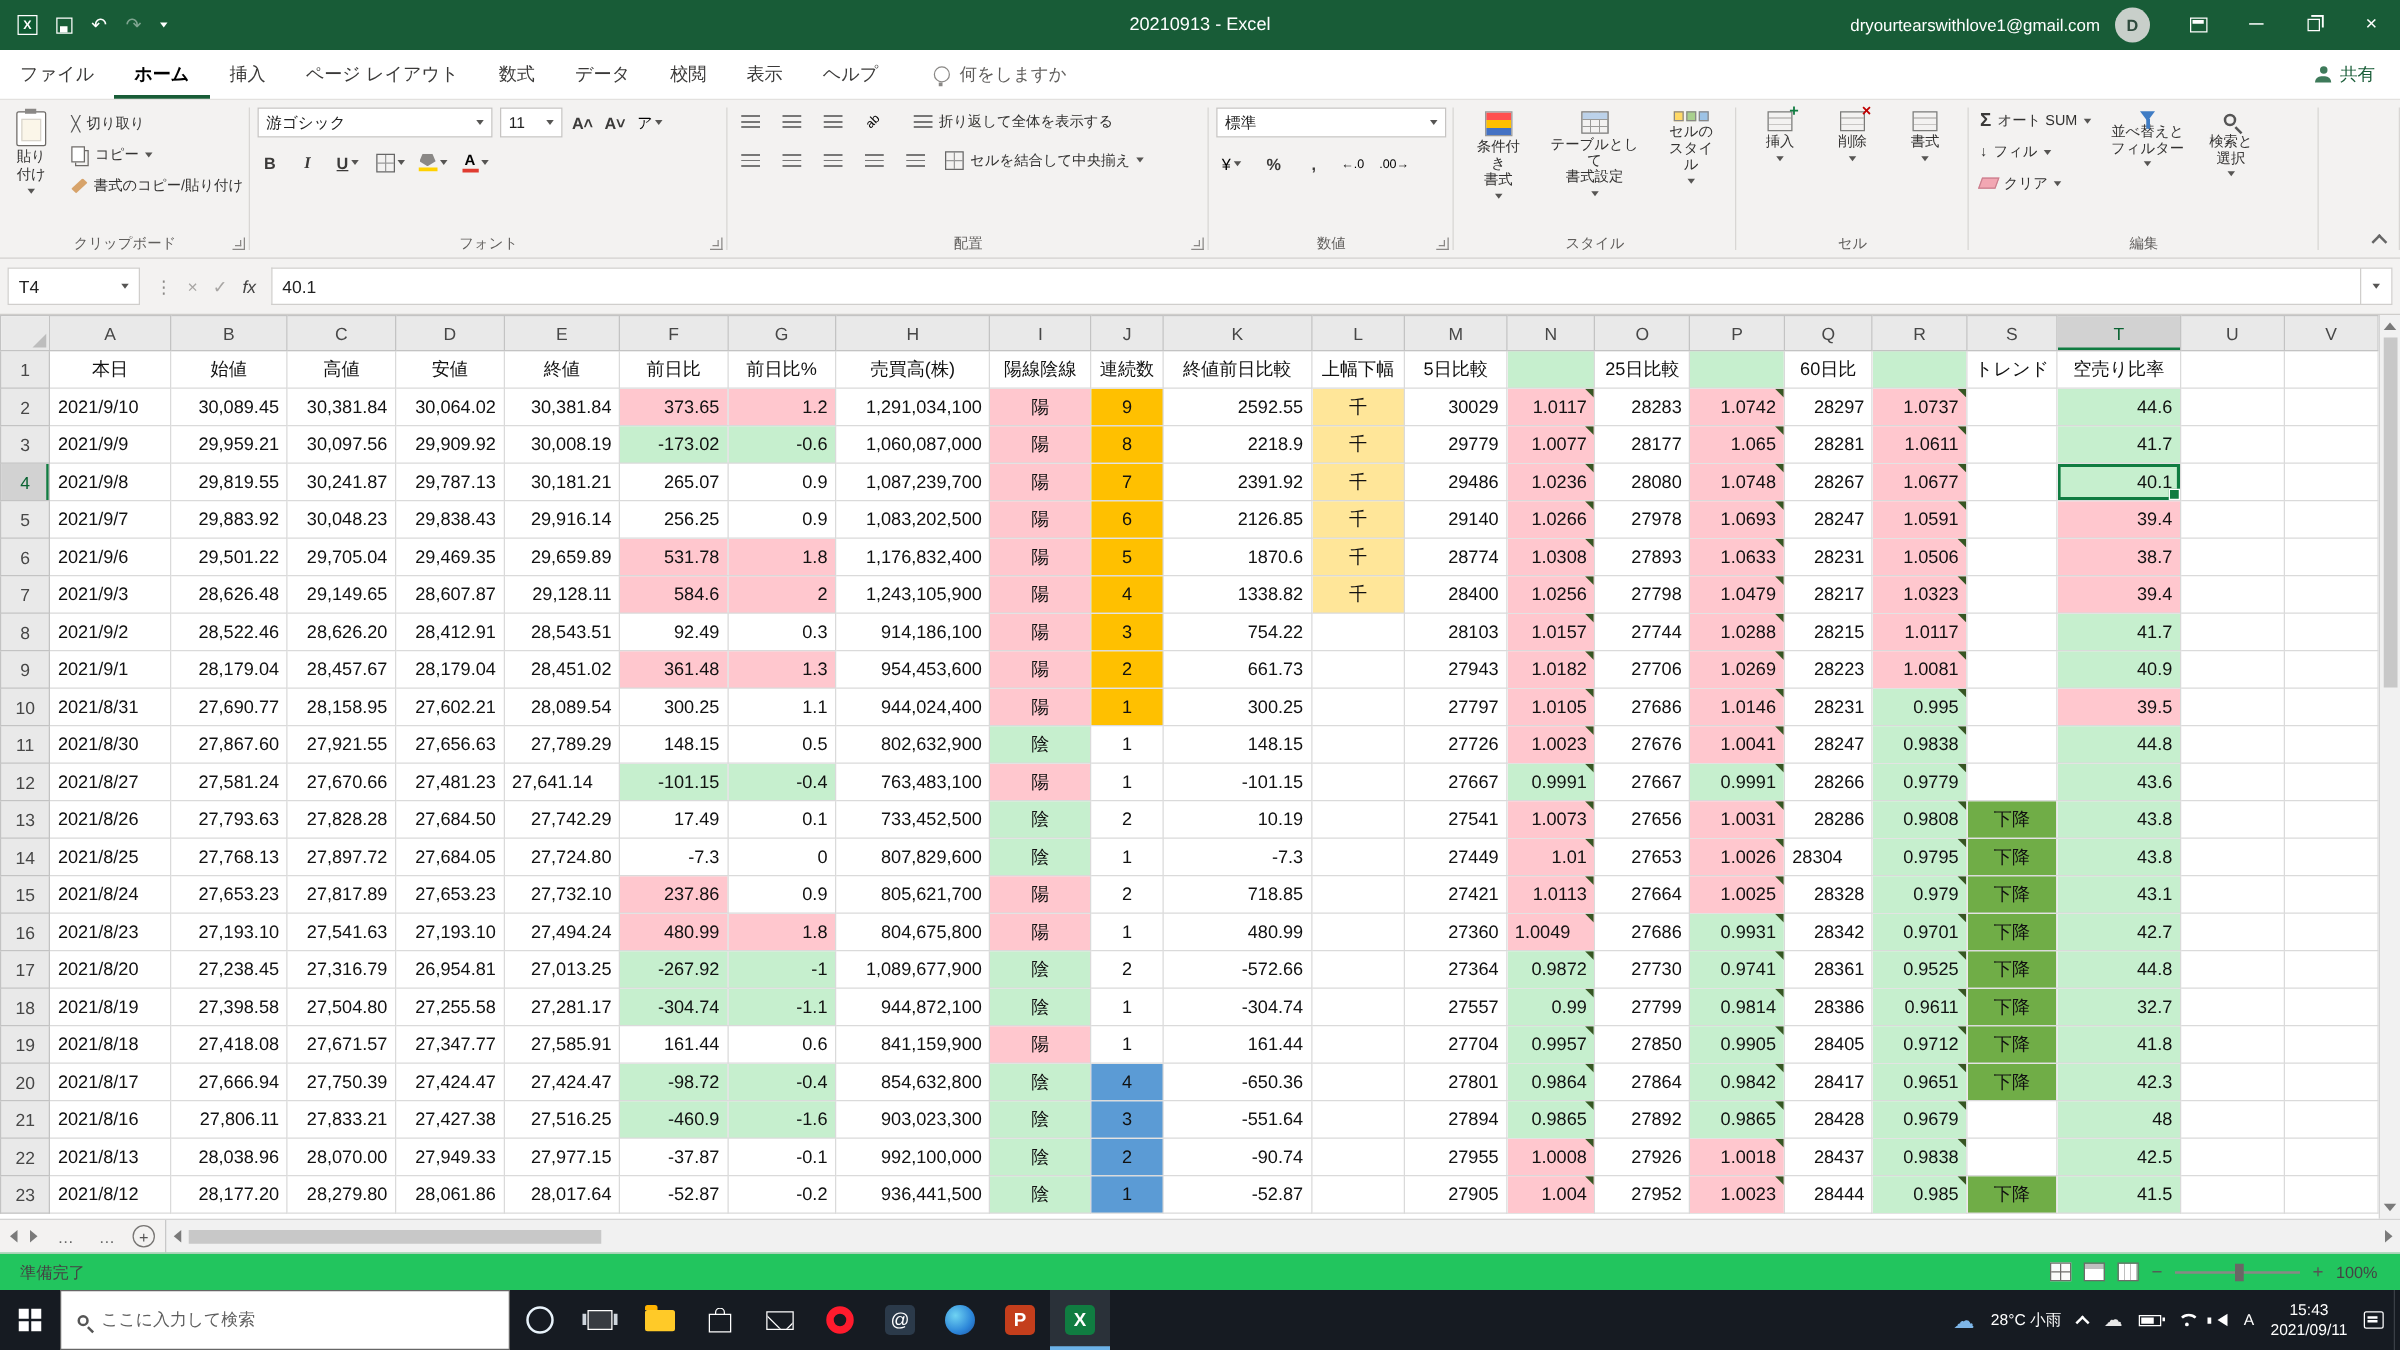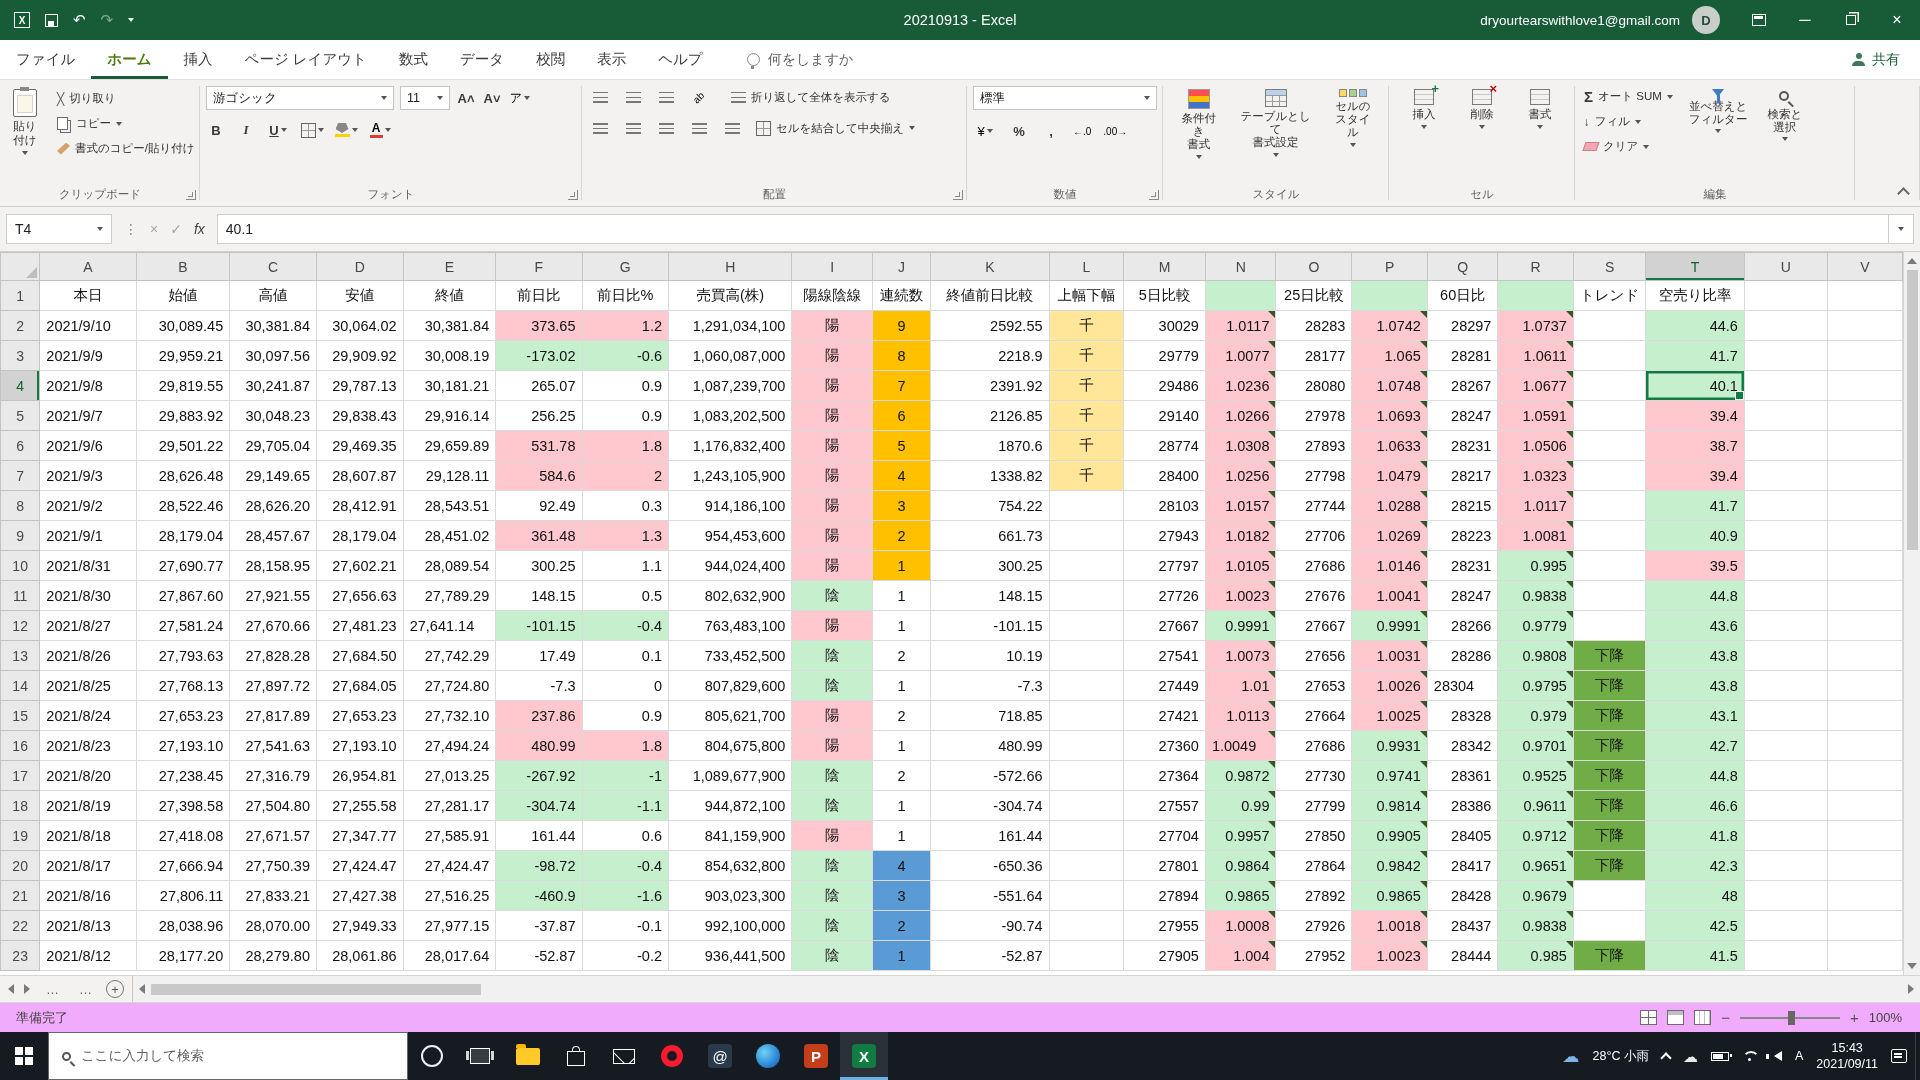--- a/index.html
+++ b/index.html
@@ -19,21 +19,21 @@
 .avatar{width:28px;height:28px;border-radius:50%;background:#C8CFCA;color:#2E4A3D;display:flex;align-items:center;justify-content:center;font-size:13px;font-weight:bold;margin-right:16px}
 .wbtn{width:46px;height:40px;display:flex;align-items:center;justify-content:center;font-size:16px}
 .ribdisp{width:14px;height:12px;border:1.5px solid #fff;position:relative}
 .ribdisp::after{content:"";position:absolute;left:1px;top:1px;width:9px;height:2.5px;background:#fff}
 .restoreic{width:10px;height:10px;border:1.5px solid #fff;box-shadow:2px -2px 0 -0.5px #185C37,3px -3px 0 0 #fff}
 
 
 #ribbonrow{position:absolute;top:40px;left:0;width:1920px;height:40px;background:#fff;border-bottom:1px solid #E3E1DF;display:flex;align-items:stretch;z-index:20}
 #rtabs{display:flex;align-items:stretch}
 .rtab{padding:0 16px;display:flex;align-items:center;font-size:14.5px;color:#3B3A39;cursor:default}
-.rtab.active{color:#4d7c0f;font-weight:bold;box-shadow:inset 0 -3px 0 #185C37}
+.rtab.active{color:#000000;font-weight:bold;box-shadow:inset 0 -3px 0 #185C37}
 #tellme{display:flex;align-items:center;gap:8px;margin-left:28px;color:#605E5C;font-size:14px}
 .bulb{width:13px;height:13px;border:1.5px solid #8A8886;border-radius:50%;position:relative}
 .bulb::after{content:"";position:absolute;left:3.5px;top:11.5px;width:3px;height:3px;background:#8A8886}
 #share{margin-left:auto;display:flex;align-items:center;gap:7px;padding:0 20px;font-size:14px;color:#185C37}
 .shareic{width:13px;height:13px;position:relative}
 .shareic::before{content:"";position:absolute;left:3.5px;top:0;width:6px;height:6px;border-radius:50%;background:#3E7A5A}
 .shareic::after{content:"";position:absolute;left:0;bottom:0;width:13px;height:5px;border-radius:6px 6px 0 0;background:#3E7A5A}
 
 
 #ribbon{position:absolute;top:80px;left:0;width:1920px;height:127px;background:#F3F2F1;border-bottom:1px solid #D2D0CE;display:flex;z-index:10}
@@ -128,21 +128,21 @@
 .s-red{background:#FF2015;color:#fff}
 .s-plain{background:#F3F2F1}
 .s-active{background:#fff;font-weight:bold;box-shadow:inset 0 -3px 0 #E05050}
 .dots{color:#666;display:flex;align-items:center;padding:0 6px}
 #addsheet{width:18px;height:18px;border-radius:50%;border:1px solid #767472;color:#555;display:flex;align-items:center;justify-content:center;align-self:center;margin:0 8px;font-size:13px;line-height:1}
 #hscroll{flex:1;display:flex;align-items:center;background:#F1F1F1;border-left:1px solid #C8C8C8;padding:0 6px;gap:6px}
 #hthumb{width:330px;height:11px;background:#C8C8C8}
 #hspacer{flex:1}
 
 
-#status{position:absolute;top:1002px;left:0;width:1920px;height:30px;background:#f0abfc;border-top:1px solid #D8D6D4;display:flex;align-items:center;font-size:13px;color:#444;z-index:6}
+#status{position:absolute;top:1002px;left:0;width:1920px;height:30px;background:#22c55e;border-top:1px solid #D8D6D4;display:flex;align-items:center;font-size:13px;color:#444;z-index:6}
 #status .ready{padding:0 16px}
 #statusright{margin-left:auto;display:flex;align-items:center;gap:10px;padding-right:18px}
 .vicon{width:17px;height:15px;border:1px solid #6E6C6A;background:#FBFBFB}
 .vicon.v1{background:linear-gradient(#6E6C6A,#6E6C6A) center/100% 1px no-repeat,linear-gradient(90deg,#6E6C6A,#6E6C6A) center/1px 100% no-repeat,#FBFBFB}
 .vicon.v2{background:linear-gradient(#BFBFBF 0 4px,#fff 4px)}
 .vicon.v3{background:repeating-linear-gradient(90deg,#fff 0 4px,#BFBFBF 4px 5px)}
 .ztrack{width:100px;height:2px;background:#8A8886;position:relative}
 .zthumb{position:absolute;left:48px;top:-6px;width:7px;height:14px;background:#696765}
 .zsym{font-size:15px;color:#555}
 
@@ -972,21 +972,21 @@
           <td class="cell " style="text-align:center">1</td>
           <td class="cell " style="text-align:right">-304.74</td>
           <td class="cell " style="text-align:center"></td>
           <td class="cell " style="text-align:right">27557</td>
           <td class="cell c-g fl" style="text-align:right">0.99</td>
           <td class="cell " style="text-align:right">27799</td>
           <td class="cell c-g fl" style="text-align:right">0.9814</td>
           <td class="cell " style="text-align:right">28386</td>
           <td class="cell c-g fl" style="text-align:right">0.9611</td>
           <td class="cell c-t" style="text-align:center">下降</td>
-          <td class="cell c-g" style="text-align:right">46.6</td>
+          <td class="cell c-g" style="text-align:right">32.7</td>
           <td class="cell " style="text-align:right"></td>
           <td class="cell " style="text-align:right"></td>
         </tr>
         <tr>
           <th class="rowh">19</th>
           <td class="cell " style="text-align:left">2021/8/18</td>
           <td class="cell " style="text-align:right">27,418.08</td>
           <td class="cell " style="text-align:right">27,671.57</td>
           <td class="cell " style="text-align:right">27,347.77</td>
           <td class="cell " style="text-align:right">27,585.91</td>

